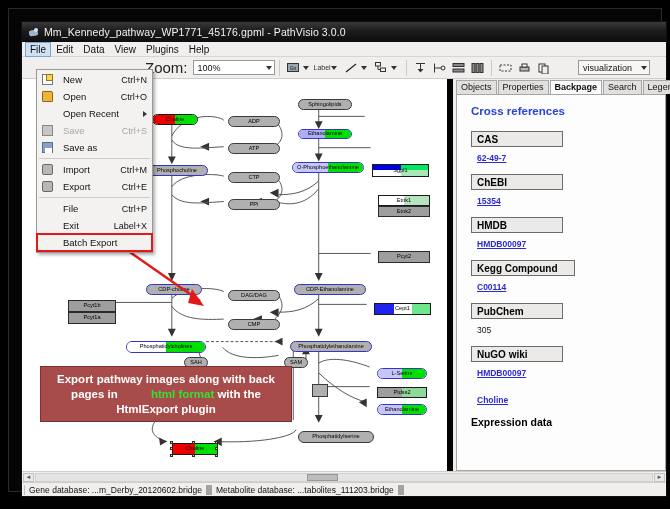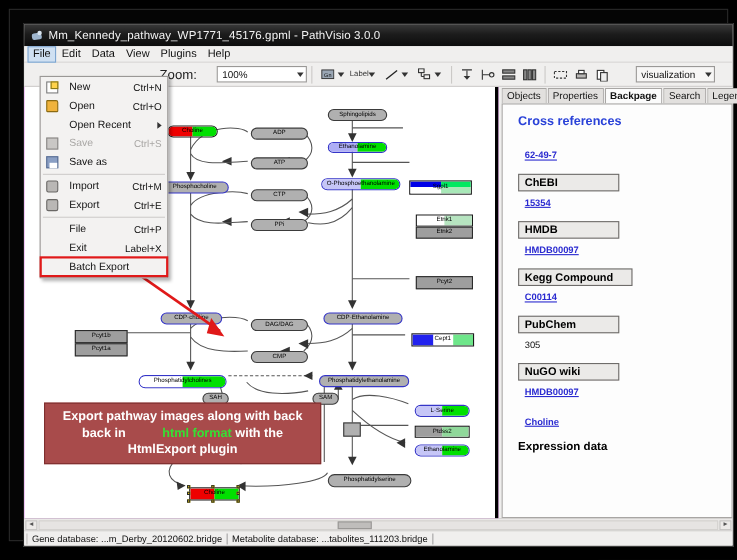--- a/index.html
+++ b/index.html
@@ -31,40 +31,40 @@
     display:flex; align-items:center; padding-left:3px; font-size:10px; color:#111;
     flex:0 0 auto; position:relative; z-index:40; }
   .menu-item { padding:1px 5px; line-height:13px; }
   .menu-item.active { background:#cfe0f2; border:1px solid #7da5d0; padding:0 4px; }
 
   
   .toolbar { height:22px; background:#f0efee; border-bottom:1px solid #cfcdcb;
     display:flex; align-items:center; font-size:9.5px; color:#222; flex:0 0 auto;
     position:relative; z-index:5; }
   .tb-sep { width:1px; height:16px; background:#cbc9c7; margin:0 4px; }
-  .zoom-label { margin-left:123px; margin-right:18px; font-size:12px; }
+  .zoom-label { margin-left:123px; margin-right:5px; font-size:15px; }
   .combo { height:15px; border:1px solid #9a9896; background:#fff; font-size:9px;
     display:flex; align-items:center; padding-left:4px; position:relative; color:#111; }
   .combo .arrow { position:absolute; right:2px; top:50%; transform:translateY(-50%);
     width:0;height:0;border-left:3px solid transparent;border-right:3px solid transparent;
     border-top:4px solid #333; }
   .combo.zoom { width:82px; }
   .combo.vis  { width:72px; margin-left:auto; margin-right:16px; background:#f7f6f5; }
   .tbtn { width:17px; height:17px; display:flex; align-items:center; justify-content:center;
     margin:0 1px; font-size:8px; color:#333; position:relative; }
   .mini-arrow { width:0;height:0;border-left:3px solid transparent;border-right:3px solid transparent;
     border-top:4px solid #333; margin-right:5px; }
   .tbtn-lbl { font-size:7px; color:#333; }
 
   
   .body { flex:1 1 auto; display:flex; min-height:0; position:relative; }
 
   
-  .canvas-wrap { position:relative; flex:1 1 auto; background:#d946ef;
-    border-right:3px solid #000000; overflow:hidden; }
+  .canvas-wrap { position:relative; flex:1 1 auto; background:#0369a1;
+    border-right:6px solid #000000; overflow:hidden; }
   .canvas { position:absolute; inset:0; background:#fff; }
 
   
   .side { width:213px; flex:0 0 213px; background:#efeeed; display:flex; flex-direction:column; }
   .side-tabs { display:flex; align-items:flex-end; height:15px; padding-left:3px; font-size:9px;
     background:#efeeed; }
   .side-tab { border:1px solid #a8a6a4; border-bottom:none; background:#e2e0de;
     padding:1px 4px 1px; margin-right:1px; line-height:11px; color:#111; border-radius:1px 1px 0 0; }
   .side-tab.sel { background:#fbfbfb; font-weight:bold; padding-bottom:2px; position:relative; top:1px; }
   .side-body { flex:1 1 auto; background:#fdfdfd; border:1px solid #a8a6a4; margin:0 0 0 3px;
@@ -82,21 +82,21 @@
   
   .hscroll { height:11px; background:#f0efee; border-top:1px solid #cfcdcb;
     display:flex; align-items:center; flex:0 0 auto; }
   .hs-arrow { width:11px; height:9px; display:flex; align-items:center; justify-content:center;
     font-size:6px; color:#555; border:1px solid #c4c2c0; background:#eceae8; margin:0 1px; }
   .hs-track { flex:1 1 auto; height:9px; background:#e6e4e2; border:1px solid #d2d0ce; position:relative; }
   .hs-thumb { position:absolute; left:44%; top:0; width:5%; height:100%; background:#bfbdbb;
     border:1px solid #9a9896; }
   .statusbar { height:14px; background:#f0efee; border-top:1px solid #cfcdcb;
     display:flex; align-items:center; font-size:8.5px; color:#111; padding-left:2px; flex:0 0 auto; }
-  .status-seg { padding:0 4px; border-right:1px solid #a3a3a3; white-space:nowrap; }
+  .status-seg { padding:0 4px; border-right:6px solid #a3a3a3; white-space:nowrap; }
   .status-seg:first-child { border-left:1px solid #bfbdbb; }
 
   
   .dropdown { position:absolute; left:14px; top:47px; width:117px; background:#f3f2f1;
     border:1px solid #9a9896; box-shadow:2px 2px 3px rgba(0,0,0,.3); z-index:60;
     font-size:9.5px; color:#111; padding:1px 0; }
   .dd-item { height:17px; display:flex; align-items:center; position:relative; padding-left:26px; }
   .dd-item.disabled { color:#a9a7a5; }
   .dd-key { position:absolute; right:5px; font-size:9px; }
   .dd-sep { height:1px; background:#cfcdcb; margin:2px 2px; }
@@ -476,39 +476,40 @@
         </div>
 
         <svg class="arrow-svg">
           <line x1="56" y1="137" x2="178" y2="222" stroke="#e01919" stroke-width="2.4"></line>
           <path d="M170 210 L182 227 L166 224 Z" fill="#e01919"></path>
         </svg>
 
         <div class="callout">
           <div>
             <span>Export pathway images along with back</span><br>
-            <span>back in </span><span class="hl">html format</span><span> with the</span><br>
+            <span>pages in </span><span class="hl">html format</span><span> with the</span><br>
             <span>HtmlExport plugin</span>
           </div>
         </div>
       </div>
 
       <div class="side">
         <div class="side-tabs">
           <div class="side-tab">Objects</div>
           <div class="side-tab">Properties</div>
           <div class="side-tab sel">Backpage</div>
           <div class="side-tab">Search</div>
           <div class="side-tab">Legend</div>
         </div>
         <div class="side-body">
           <div class="side-inner">
             <div class="xref-title">Cross references</div>
 
             <div class="xref-block">
+              <div class="xref-head">CAS</div>
               <a class="xref-val">62-49-7</a>
             </div>
             <div class="xref-block">
               <div class="xref-head">ChEBI</div>
               <a class="xref-val">15354</a>
             </div>
             <div class="xref-block">
               <div class="xref-head">HMDB</div>
               <a class="xref-val">HMDB00097</a>
             </div>

